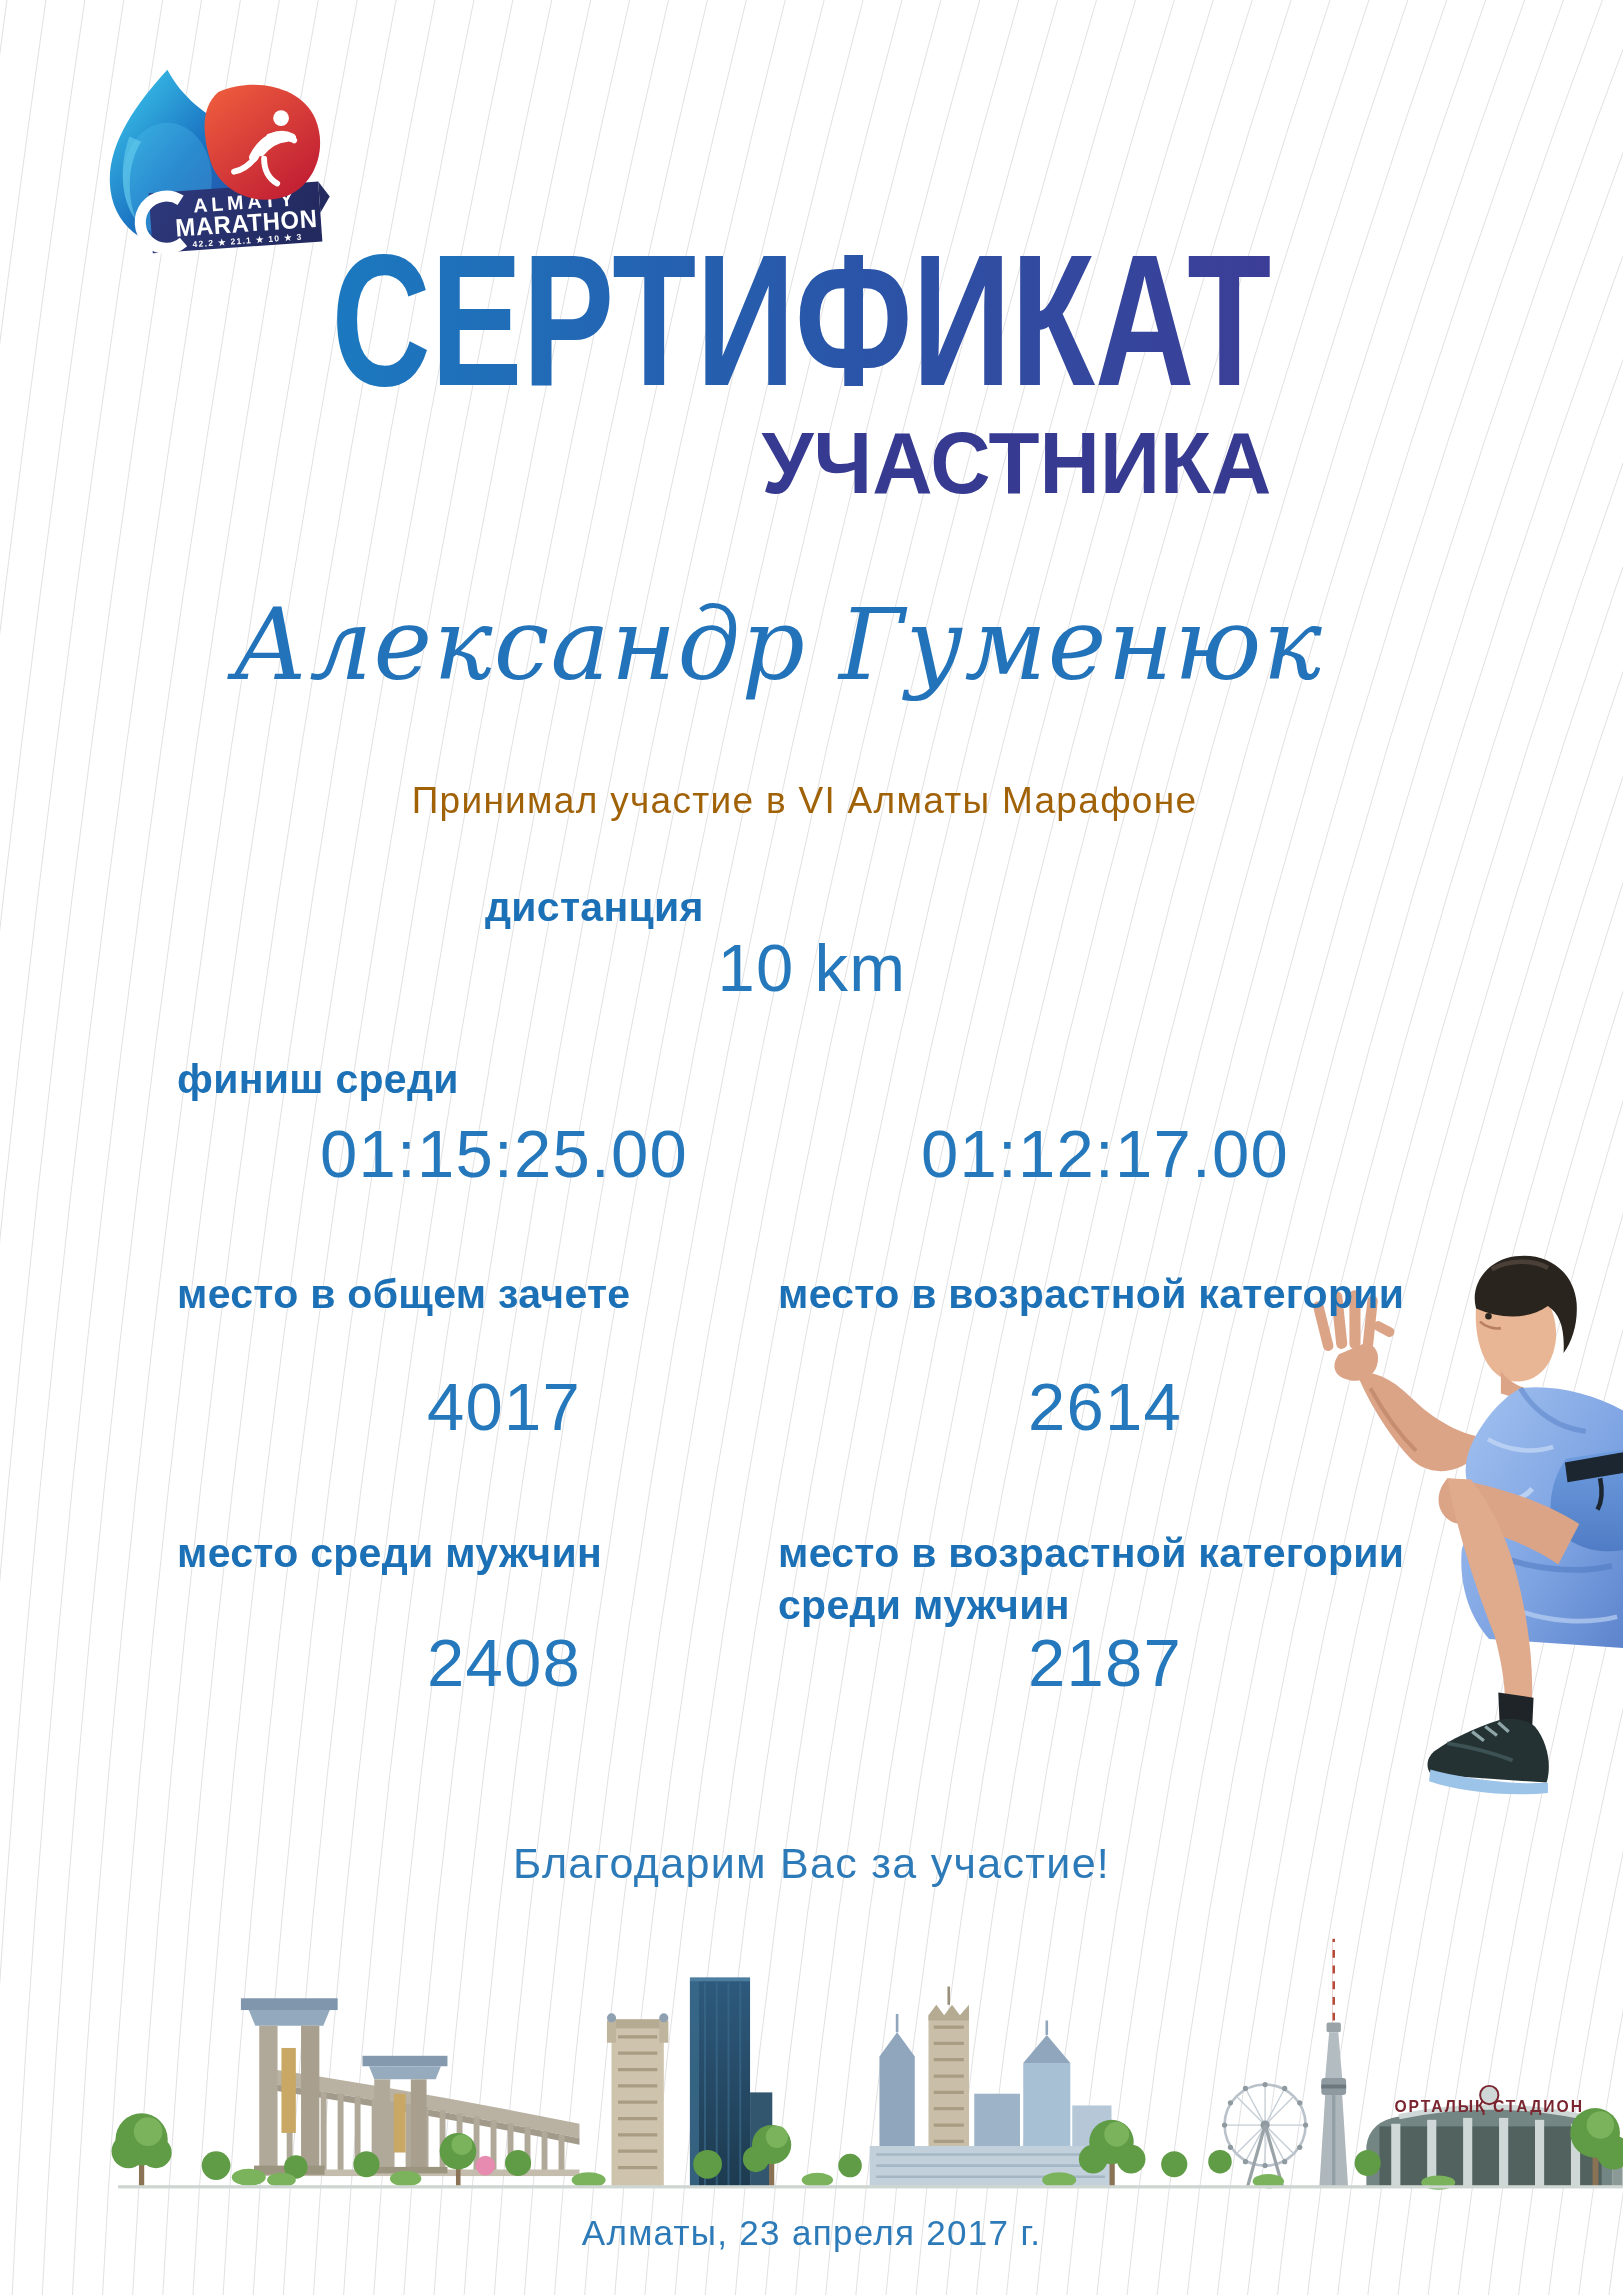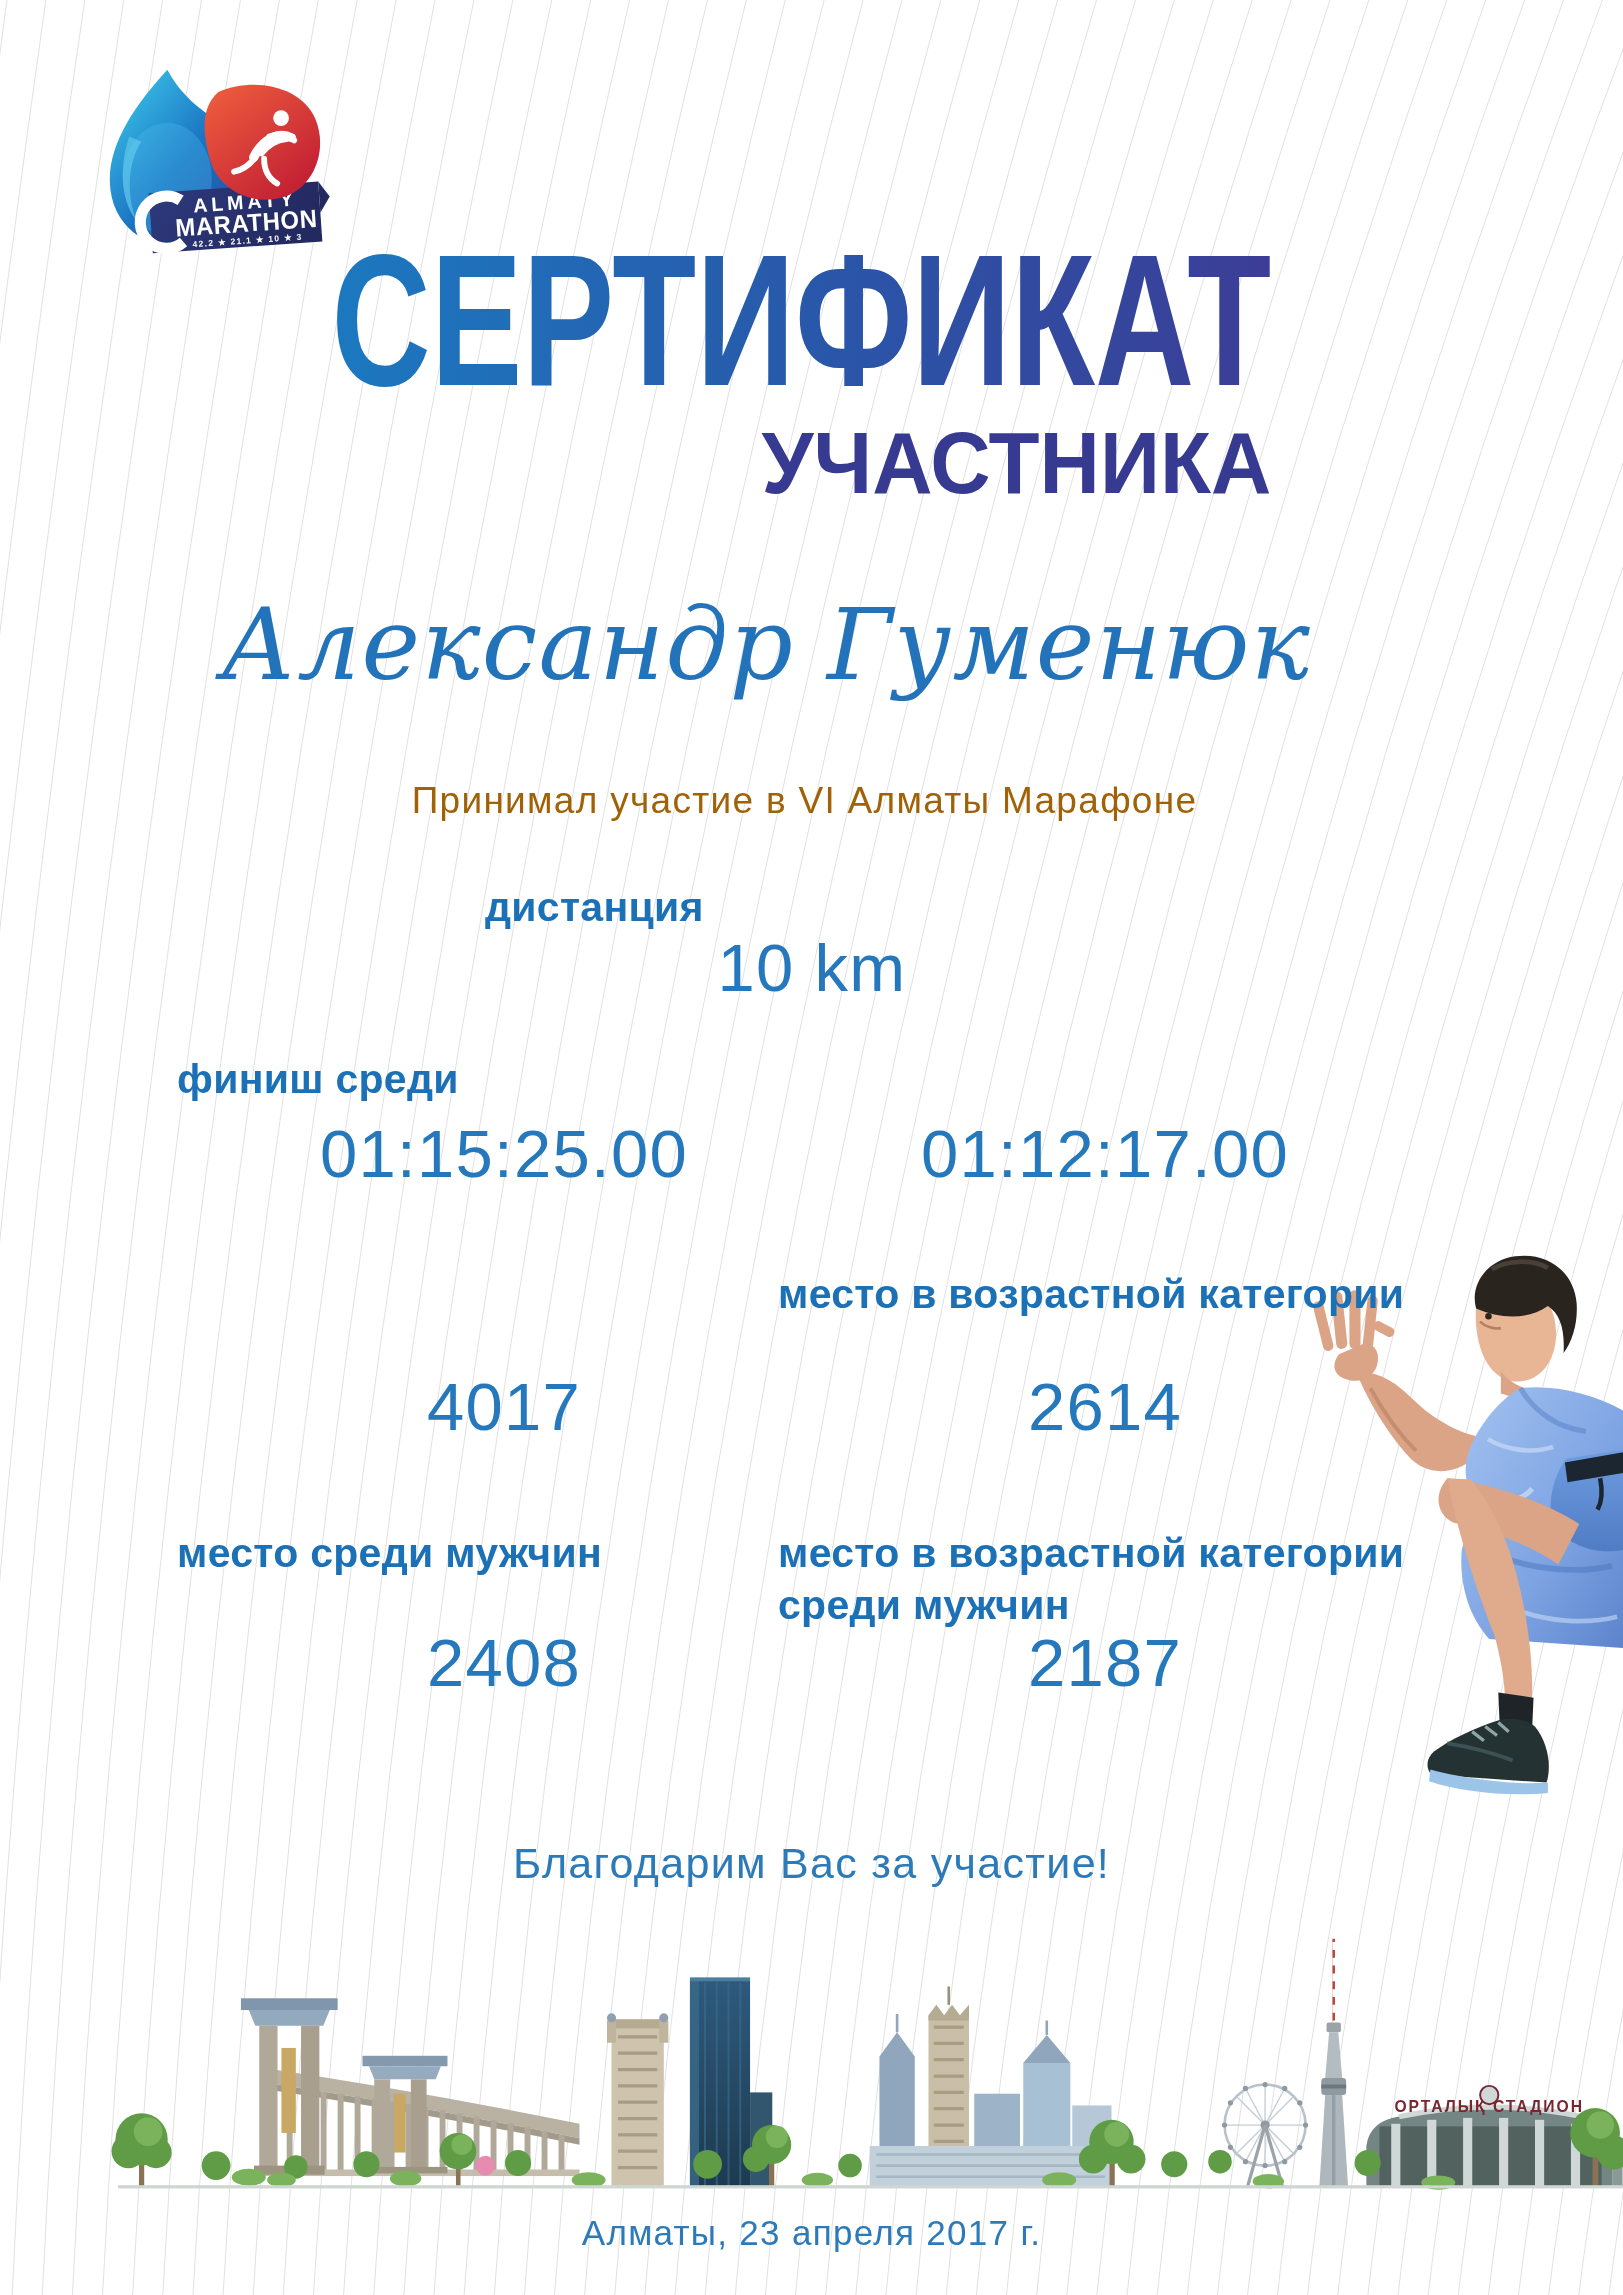--- a/index.html
+++ b/index.html
@@ -11,21 +11,21 @@
   svg{display:block;}
   .abs{position:absolute;}
   #bg-lines-svg{left:0;top:0;z-index:0;}
   #bg-lines path{fill:none;stroke:#d9d9dd;stroke-width:1.5;opacity:.8;}
   #logo-svg{left:90px;top:58px;z-index:3;}
   #title-svg{left:275px;top:243px;z-index:3;}
   #skyline-svg{left:0;top:1929px;z-index:1;}
   #runner-svg{left:1305px;top:1243px;z-index:1;}
 
   .participant-name{
-    left:4px;top:587px;width:1524px;text-align:center;z-index:3;
+    left:16px;top:587px;width:1524px;text-align:center;z-index:3;
     font-family:"DejaVu Serif", serif;font-style:italic;
     font-size:99px;color:#2273b9;letter-spacing:1.3px;white-space:nowrap;
   }
   .participation-line{
     left:0;top:780px;width:1609px;text-align:center;z-index:3;
     font-size:37px;color:#a16207;letter-spacing:1.3px;font-weight:400;
   }
   .stat-label{
     font-size:41px;font-weight:bold;color:#1b70b6;line-height:1.26;
     text-align:left;z-index:3;letter-spacing:0.3px;
@@ -202,20 +202,21 @@
   <div class="abs participation-line">Принимал участие в VI Алматы Марафоне</div>
 
   <div class="abs stat-label dist-label">дистанция</div>
   <div class="abs stat-value dist-value">10 km</div>
 
   <div class="abs stat-label col-l row1-label">финиш среди</div>
   <div class="abs stat-value col-l row1-value">01:15:25.00</div>
 
   <div class="abs stat-value col-r row1-value">01:12:17.00</div>
 
+  <div class="abs stat-label col-l row2-label">место в общем зачете</div>
   <div class="abs stat-value col-l row2-value">4017</div>
 
   <div class="abs stat-label col-r row2-label">место в возрастной категории</div>
   <div class="abs stat-value col-r row2-value">2614</div>
 
   <div class="abs stat-label col-l row3-label">место среди мужчин</div>
   <div class="abs stat-value col-l row3-value">2408</div>
 
   <div class="abs stat-label col-r row3-label">место в возрастной категории среди мужчин</div>
   <div class="abs stat-value col-r row3-value">2187</div>

